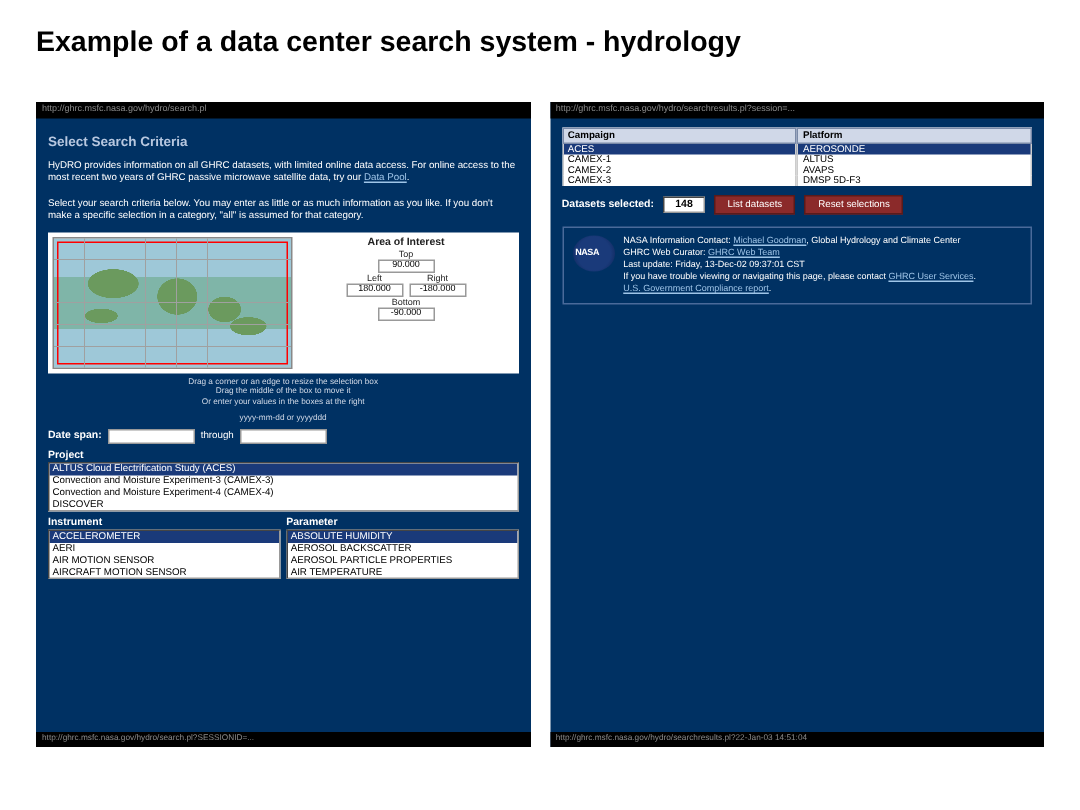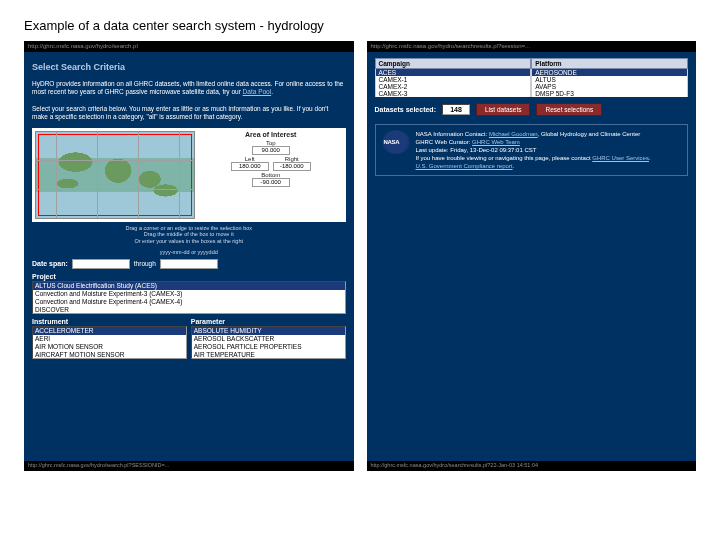--- a/index.html
+++ b/index.html
@@ -1,18 +1,18 @@
 <!DOCTYPE html>
 <html><head>
 <meta charset="utf-8">
 <style>
 *{margin:0;padding:0;box-sizing:border-box;font-family:Arial,Helvetica,sans-serif}
 body{width:720px;height:540px;background:#fff;overflow:hidden}
 .slide{padding:18px 24px}
-.slide-title{font-size:13px;font-weight:400;color:#000;margin-bottom:8px}
+.slide-title{font-size:19px;font-weight:700;color:#000;margin-bottom:28px}
 .panels{display:flex;gap:13px}
 .panel{flex:1;background:#003163;position:relative;font-size:7px;color:#fff}
 .url-bar{height:11px;background:#000;color:#8b8b8b;font-size:6px;padding:2px 4px;overflow:hidden;white-space:nowrap}
 .content{padding:6px 8px}
 .sel-criteria{color:#b8c8e0;font-size:9px;font-weight:700;margin:4px 0 8px}
 .intro-text{font-size:6.5px;line-height:1.3;margin-bottom:8px}
 .intro-text a{color:#9fc5e8;text-decoration:underline}
 .sub-text{font-size:6.5px;line-height:1.3;margin-bottom:6px}
 .map-box{background:#fff;padding:3px;display:flex;gap:4px}
 .world-map{width:160px;height:88px;background:linear-gradient(180deg,#9ec8d8 0%,#9ec8d8 30%,#7fb5a8 30%,#7fb5a8 70%,#9ec8d8 70%);position:relative;border:1px solid #888}

